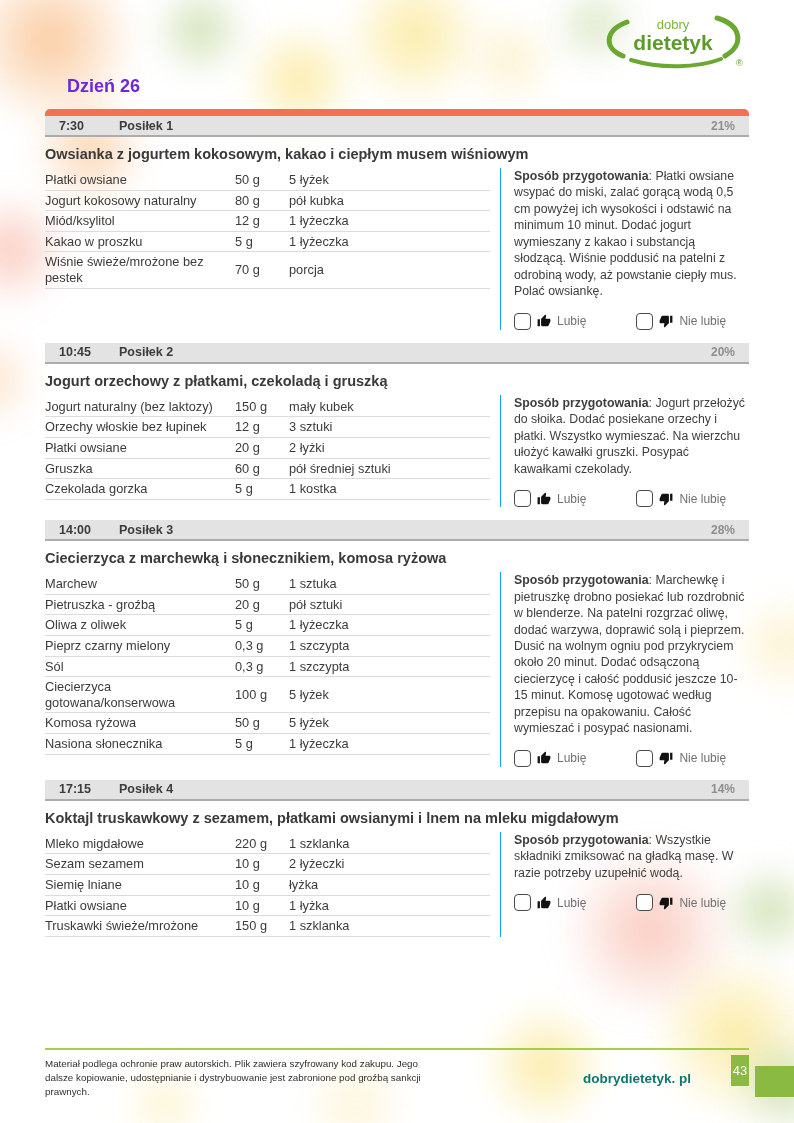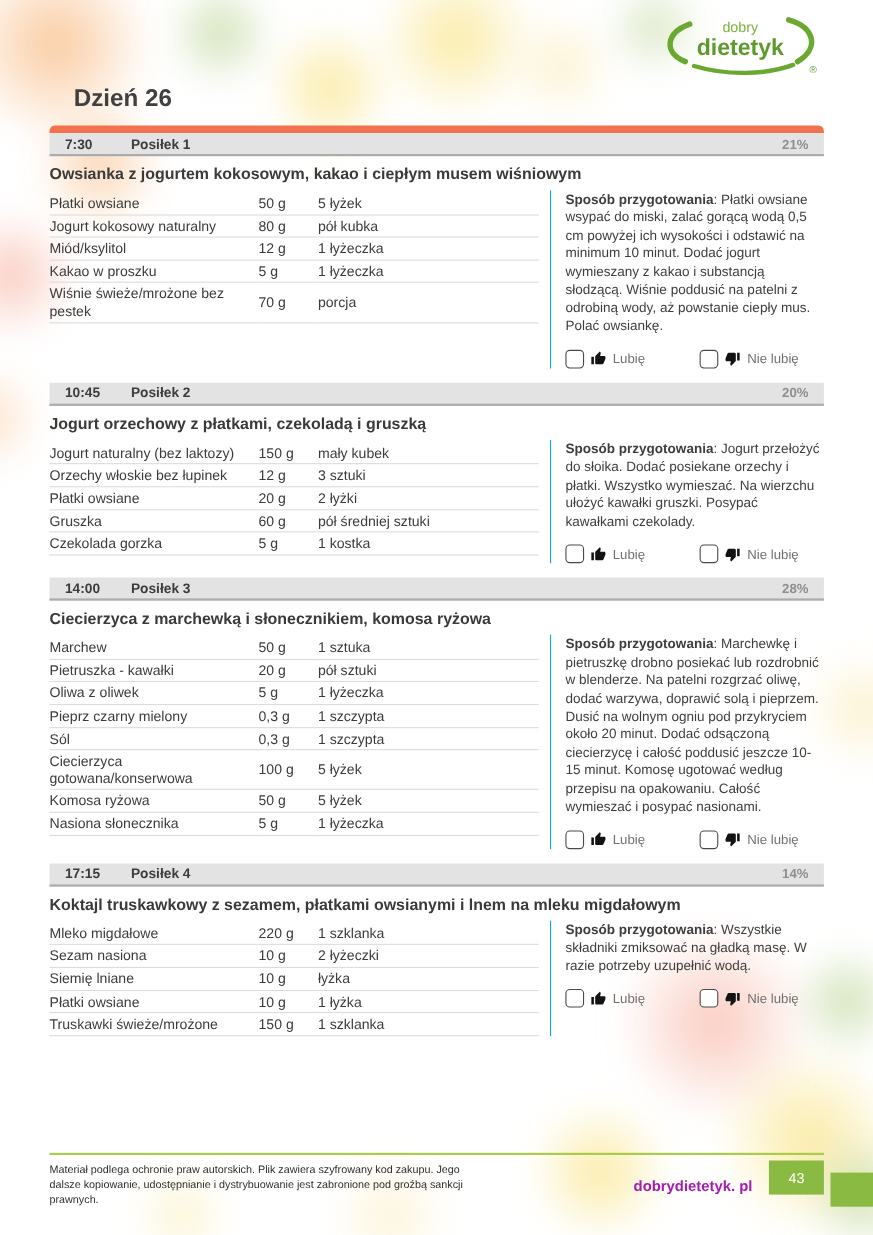--- a/index.html
+++ b/index.html
@@ -22,21 +22,21 @@
   .content { position:relative; z-index:1; height:100%; padding:0 45px;
              display:flex; flex-direction:column; }
 
   .top { height:72px; display:flex; justify-content:flex-end; align-items:flex-end; padding-top:8px; }
   .logo { width:152px; height:64px; }
   .logo .l1 { font-size:13px; fill:#7ab33c; }
   .logo .l2 { font-size:21px; font-weight:bold; fill:#5d9a2c; }
   .logo .reg { font-size:9px; fill:#5d9a2c; }
   .logo path { fill:none; stroke:#6aa832; stroke-linecap:round; }
 
-  .day-title { font-size:22px; font-weight:bold; color:#404040; padding-left:22px; margin:4px 0 12px; }
+  .day-title { font-size:18px; font-weight:bold; color:#6d28d9; padding-left:22px; margin:4px 0 12px; }
 
   
   .meal { margin-bottom:13px; }
   .accent { display:none; height:7px; background:#f2714e; border-radius:5px 5px 0 0; }
   .meal.first-meal .accent { display:block; }
 
   .meal-bar { height:21px; background:#e3e3e3; border-bottom:2px solid #acacac;
               display:flex; align-items:center; padding:0 14px;
               font-size:12.5px; font-weight:bold; color:#3c3c3c; }
   .meal-bar .time { width:60px; }
@@ -60,24 +60,24 @@
 
   .likes { display:flex; gap:50px; margin-top:13px; }
   .like { display:flex; align-items:center; gap:6px; cursor:pointer; }
   .checkbox { width:17px; height:17px; border:1.6px solid #4a4a4a; border-radius:4px; background:#fff; flex:0 0 auto; }
   .thumb svg { width:14px; height:14px; fill:#121212; display:block; }
   .like-label { font-size:12px; color:#707070; }
 
   
   .footer { margin-top:auto; padding-bottom:24px; }
   .footer-line { height:2px; background:#a9cd4b; margin-bottom:7px; }
-  .footer-row { display:flex; align-items:flex-start; }
+  .footer-row { display:flex; align-items:flex-start;gap:25px; }
   .copyright { width:400px; font-size:9.8px; line-height:1.42; color:#2f2f2f; }
-  .site { margin-left:auto; align-self:center; font-size:13.5px; font-weight:bold; color:#a21caf; }
-  .pagebox { width:50px; height:31px; background:#8aba41; color:#fff; font-size:13px;
+  .site { margin-left:auto; align-self:center; font-size:13.5px; font-weight:bold; color:#0f766e; }
+  .pagebox { width:18px; height:31px; background:#8aba41; color:#fff; font-size:13px;
              display:flex; align-items:center; justify-content:center; margin-left:15px; margin-top:-2px; }
   .edgebox { position:absolute; right:0; bottom:26px; width:39px; height:31px; background:#8aba41; z-index:2; }
 </style>
 </head>
 <body>
 
 <div class="page">
 
   <div class="bg">
     <div class="blob b-orange" style="left:-40px; top:-50px;  width:180px; height:180px;"></div>
@@ -267,21 +267,21 @@
       <div class="ing-wrap">
         <table class="ingredients">
                 <tbody>
   <tr>
     <td class="name">Marchew</td>
     <td class="amount">50 g</td>
     <td class="measure">1 sztuka</td>
   </tr>
 
   <tr>
-    <td class="name">Pietruszka - kawałki</td>
+    <td class="name">Pietruszka - groźbą</td>
     <td class="amount">20 g</td>
     <td class="measure">pół sztuki</td>
   </tr>
 
   <tr>
     <td class="name">Oliwa z oliwek</td>
     <td class="amount">5 g</td>
     <td class="measure">1 łyżeczka</td>
   </tr>
 
@@ -355,21 +355,21 @@
       <div class="ing-wrap">
         <table class="ingredients">
                 <tbody>
   <tr>
     <td class="name">Mleko migdałowe</td>
     <td class="amount">220 g</td>
     <td class="measure">1 szklanka</td>
   </tr>
 
   <tr>
-    <td class="name">Sezam nasiona</td>
+    <td class="name">Sezam sezamem</td>
     <td class="amount">10 g</td>
     <td class="measure">2 łyżeczki</td>
   </tr>
 
   <tr>
     <td class="name">Siemię lniane</td>
     <td class="amount">10 g</td>
     <td class="measure">łyżka</td>
   </tr>
 

